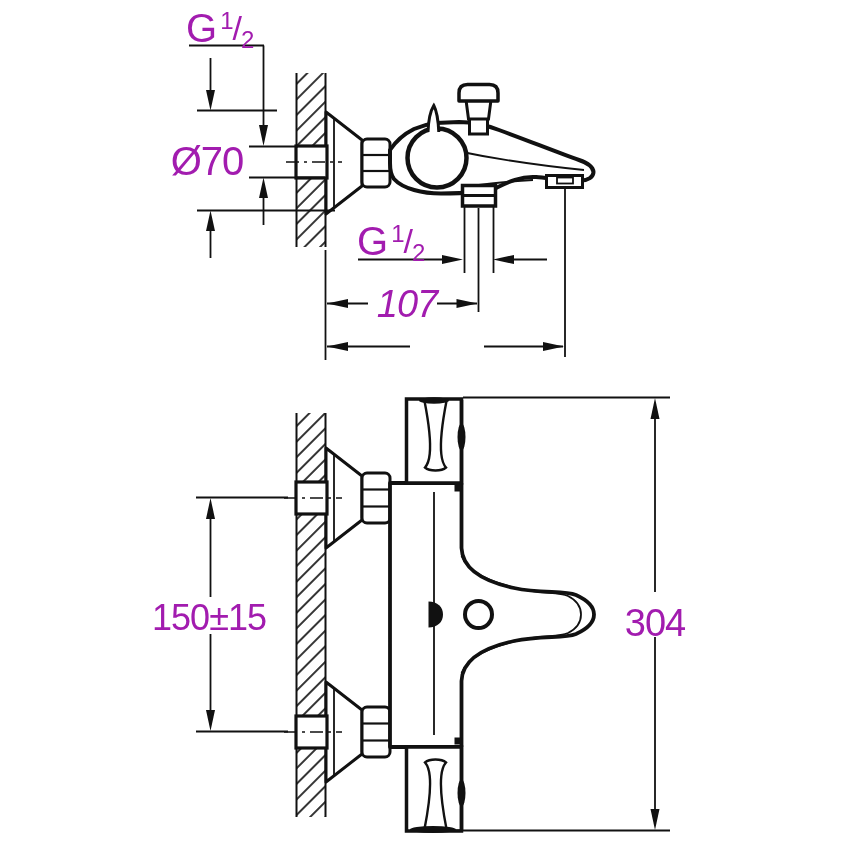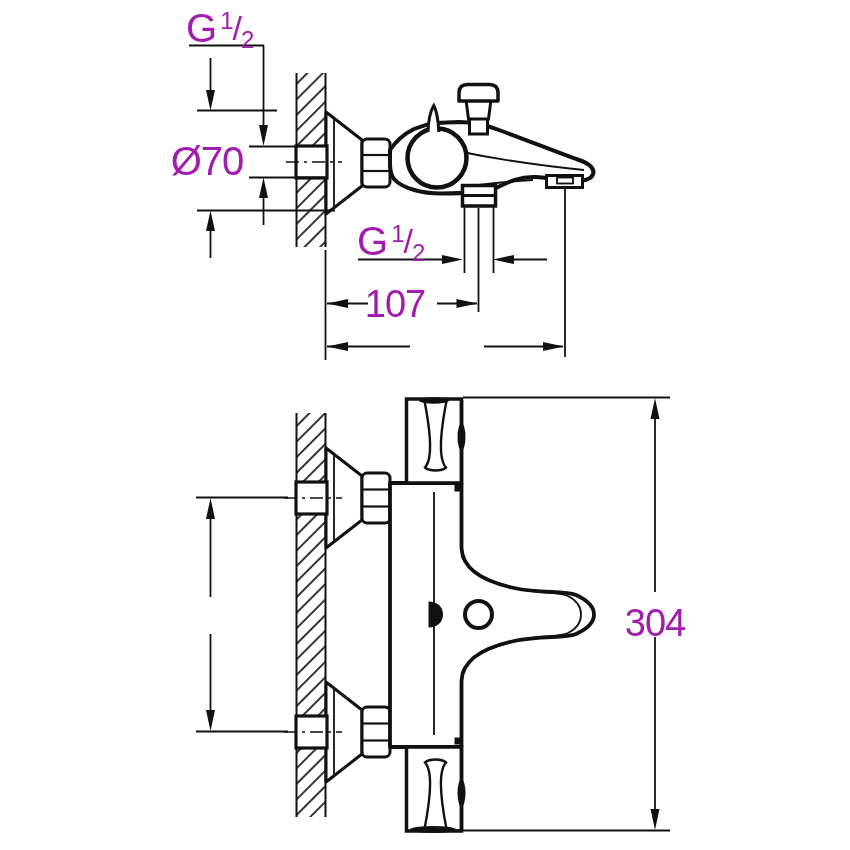--- a/index.html
+++ b/index.html
@@ -222,18 +222,19 @@
     </g>
   </g>
 </svg>
 
   <div class="dim-label gfrac" style="left:186px;top:8px;"><span class="gpref">G</span><span class="fnum">1</span><span class="fslash">/</span><span class="fden">2</span></div>
 
   <div class="dim-label big center" style="left:152px;top:141px;width:110px;">Ø70</div>
 
   <div class="dim-label gfrac" style="left:357px;top:221px;"><span class="gpref">G</span><span class="fnum">1</span><span class="fslash">/</span><span class="fden">2</span></div>
 
-  <div class="dim-label num center" style="left:344px;top:285px;width:102px;">107</div>
-
-
+  <div class="dim-label num center" style="left:356px;top:285px;width:102px;font-style:italic;">107</div>
+
+
+  <div class="dim-label num-sm center" style="left:148px;top:600px;width:122px;">150±15</div>
 
   <div class="dim-label num center" style="left:620px;top:604px;width:70px;">304</div>
 </div>
 
 </body></html>

